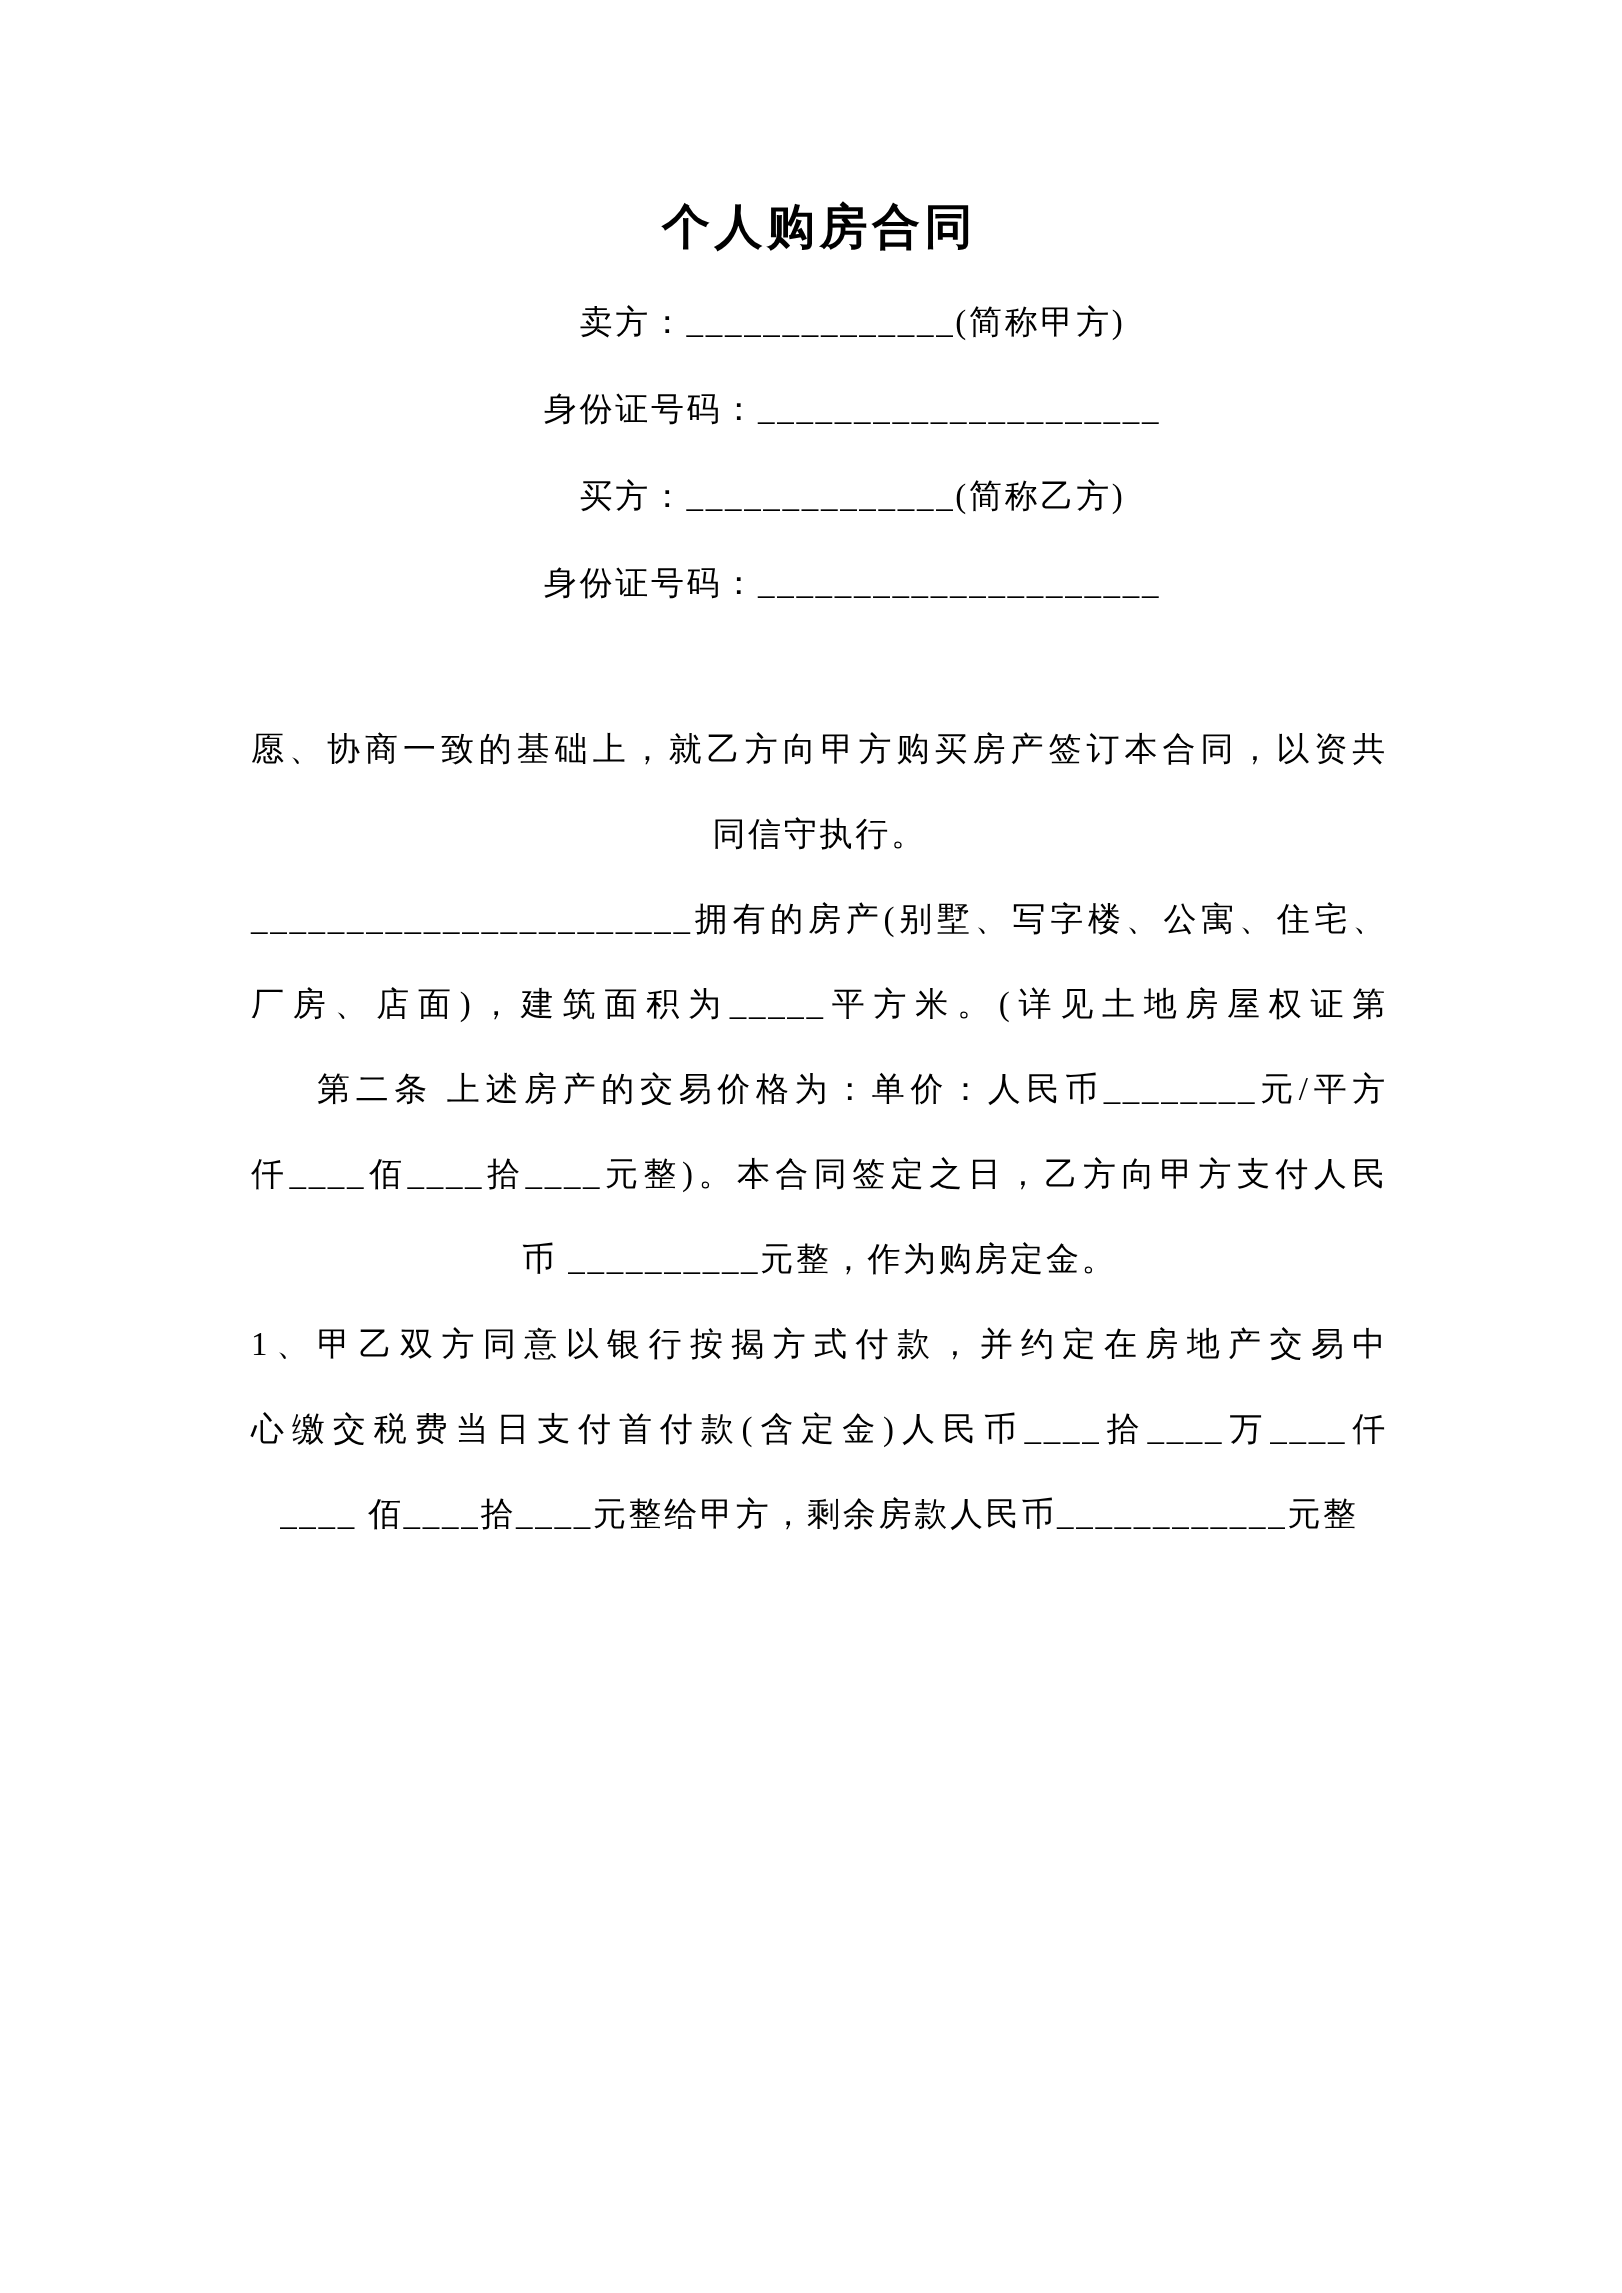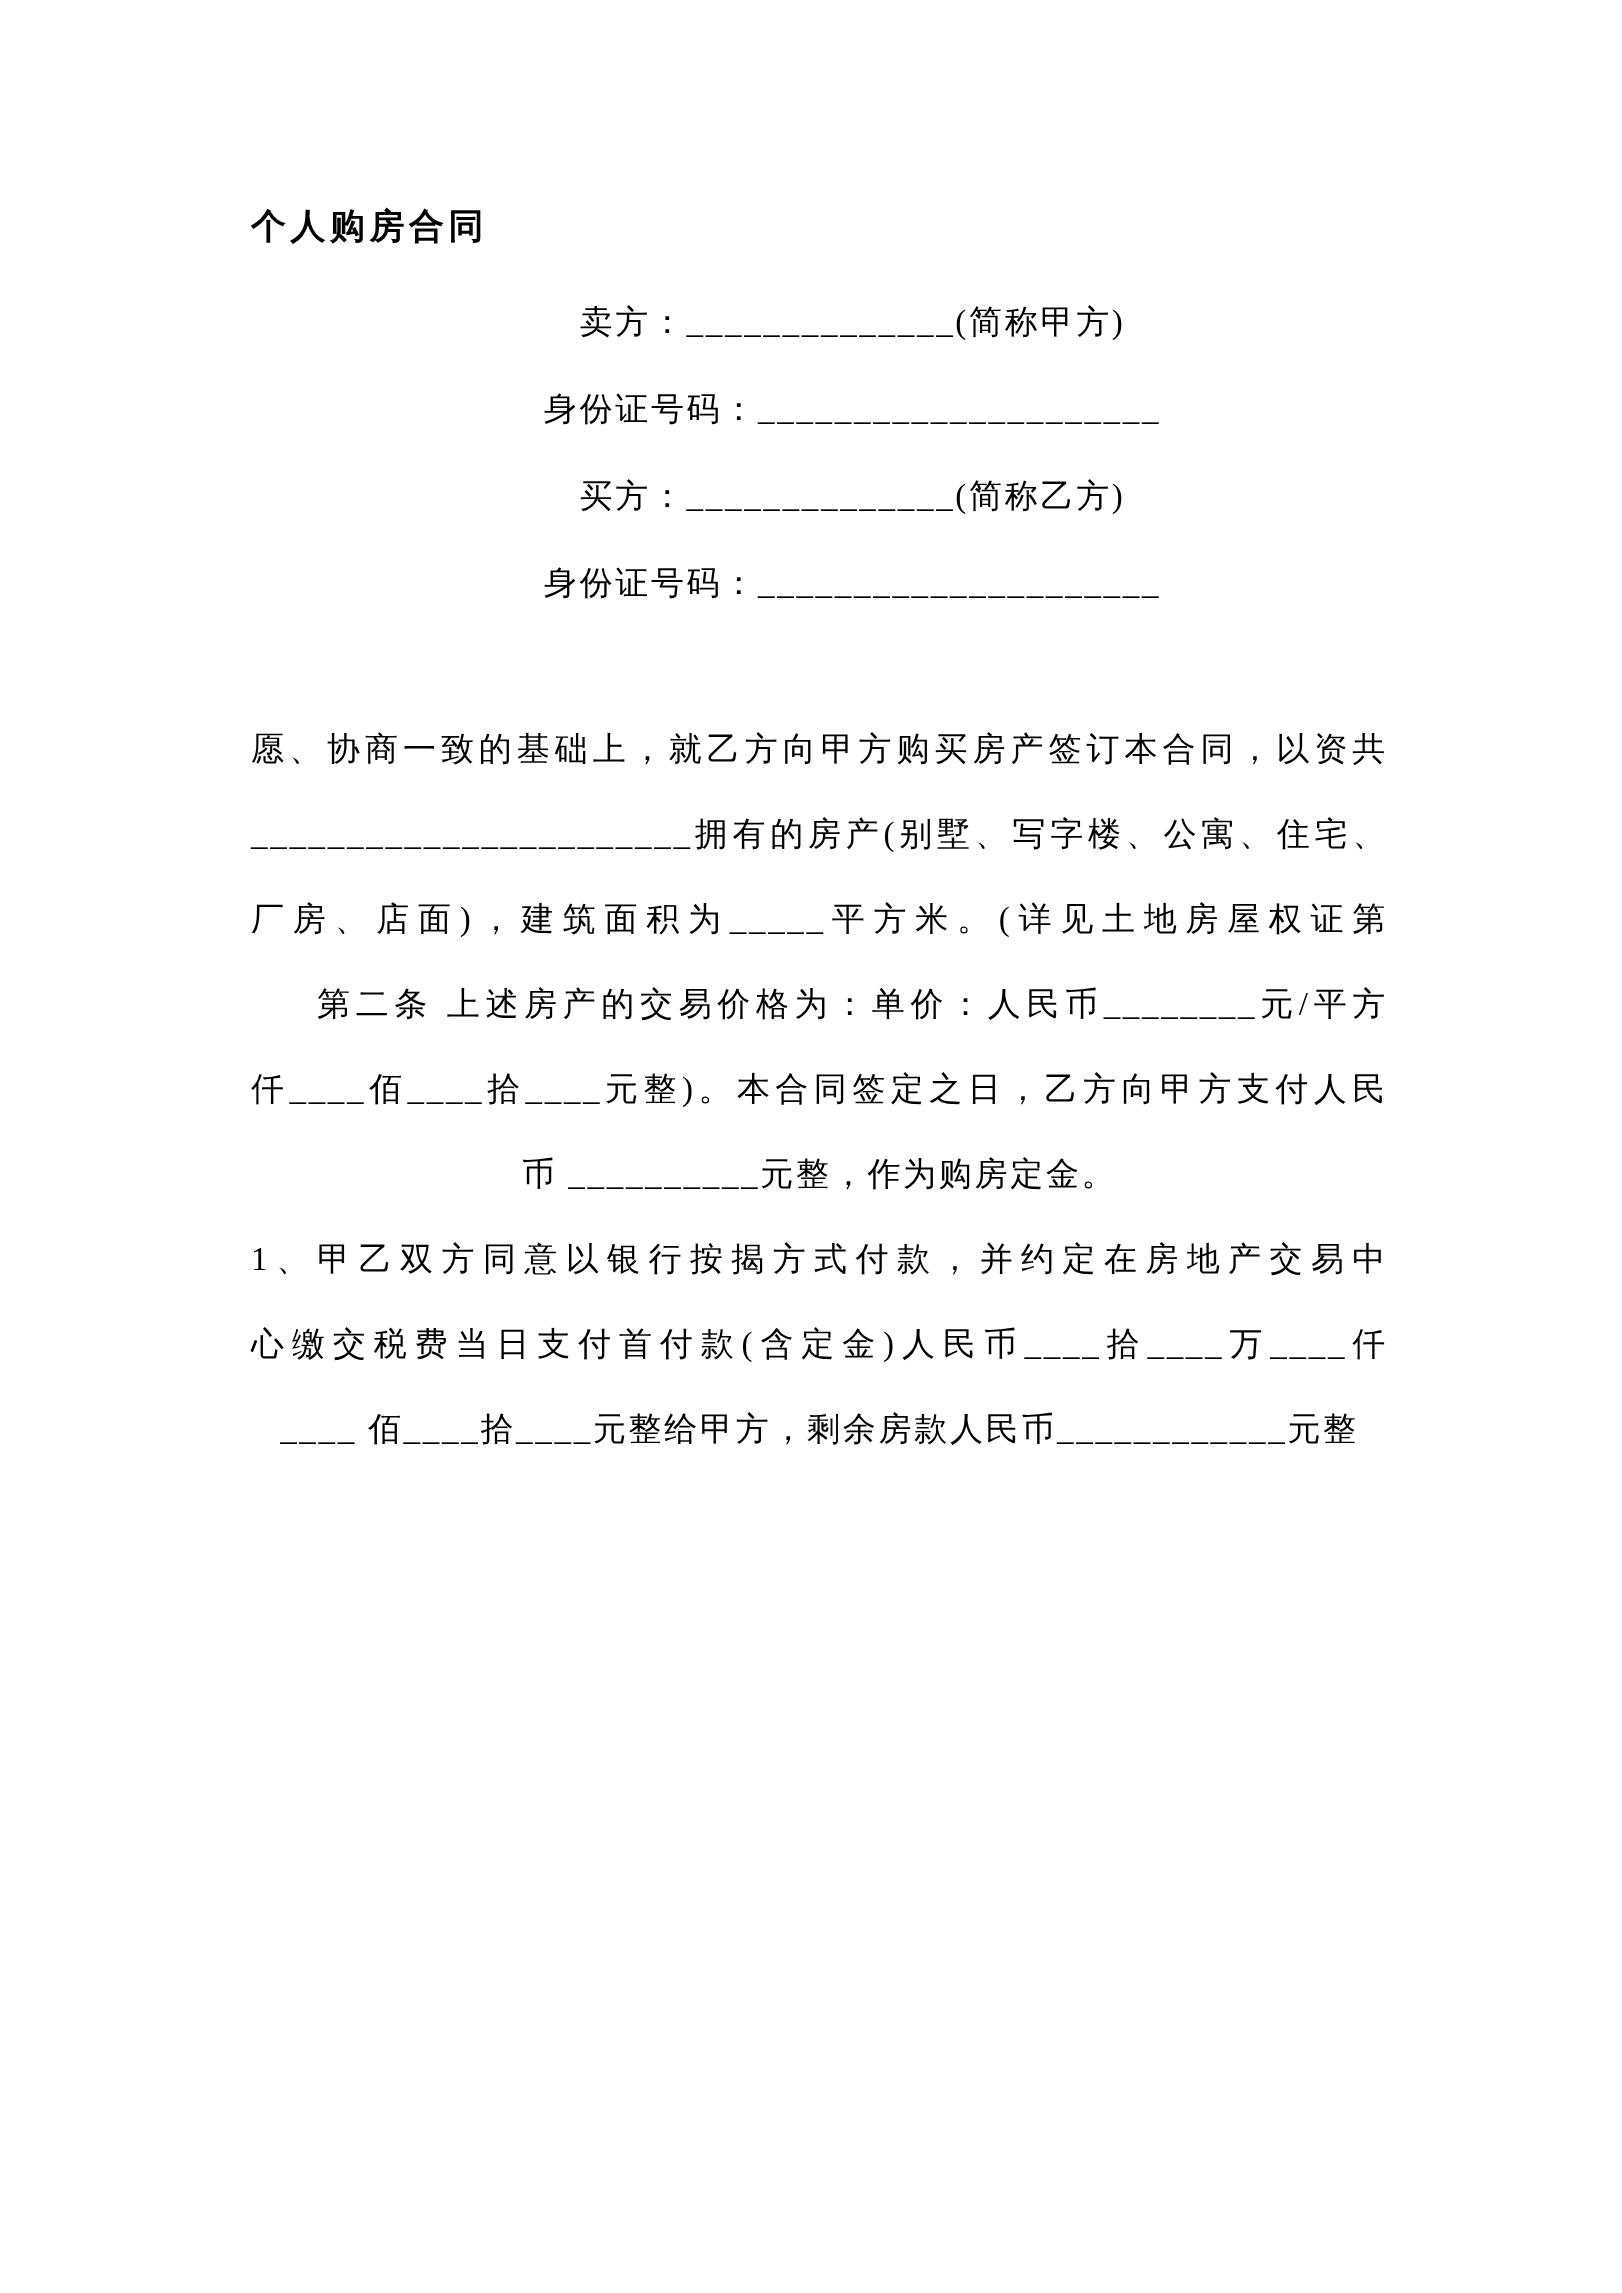--- a/index.html
+++ b/index.html
@@ -14,24 +14,25 @@
     box-sizing: border-box;
     background: #ffffff;
     color: #000000;
     font-family: "Liberation Serif", "DejaVu Serif", serif;
     font-size: 33px;
     letter-spacing: 2.7px;
     padding: 195px 235px 0 251px;
     overflow: hidden;
   }
   .doc-title {
-    font-size: 35px;
+    font-size: 48px;
     font-weight: bold;
     letter-spacing: 4.5px;
     line-height: 64px;
+    text-align: center;
     margin: 0 0 20px 0;
   }
   .line {
     line-height: 85px;
     text-align: center;
     white-space: normal;
   }
   .header-line {
     line-height: 87px;
   }
@@ -57,20 +58,21 @@
     <div class="line header-line indent">卖方：______________(简称甲方)</div>
     <div class="line header-line indent">身份证号码：_____________________</div>
     <div class="line header-line indent">买方：______________(简称乙方)</div>
     <div class="line header-line indent">身份证号码：_____________________</div>
   </div>
 
   <div class="spacer"></div>
 
   <div>
     <div class="line justify">愿、协商一致的基础上，就乙方向甲方购买房产签订本合同，以资共</div>
+    <div class="line">同信守执行。</div>
     <div class="line justify">_______________________拥有的房产(别墅、写字楼、公寓、住宅、</div>
     <div class="line justify">厂房、店面)，建筑面积为_____平方米。(详见土地房屋权证第</div>
     <div class="line justify indent">第二条 上述房产的交易价格为：单价：人民币________元/平方</div>
     <div class="line justify">仟____佰____拾____元整)。本合同签定之日，乙方向甲方支付人民</div>
     <div class="line">币 __________元整，作为购房定金。</div>
     <div class="line justify">1、甲乙双方同意以银行按揭方式付款，并约定在房地产交易中</div>
     <div class="line justify">心缴交税费当日支付首付款(含定金)人民币____拾____万____仟</div>
     <div class="line">____ 佰____拾____元整给甲方，剩余房款人民币____________元整</div>
     <div class="line indent"></div>
     <div class="line justify indent"></div>

